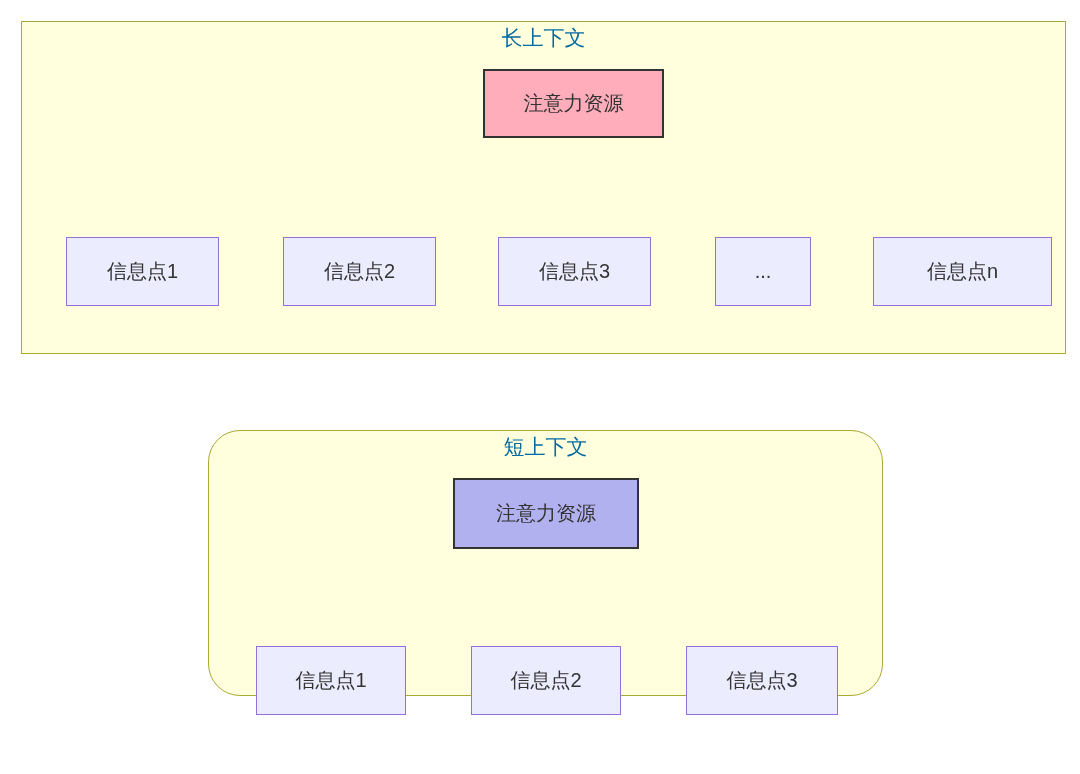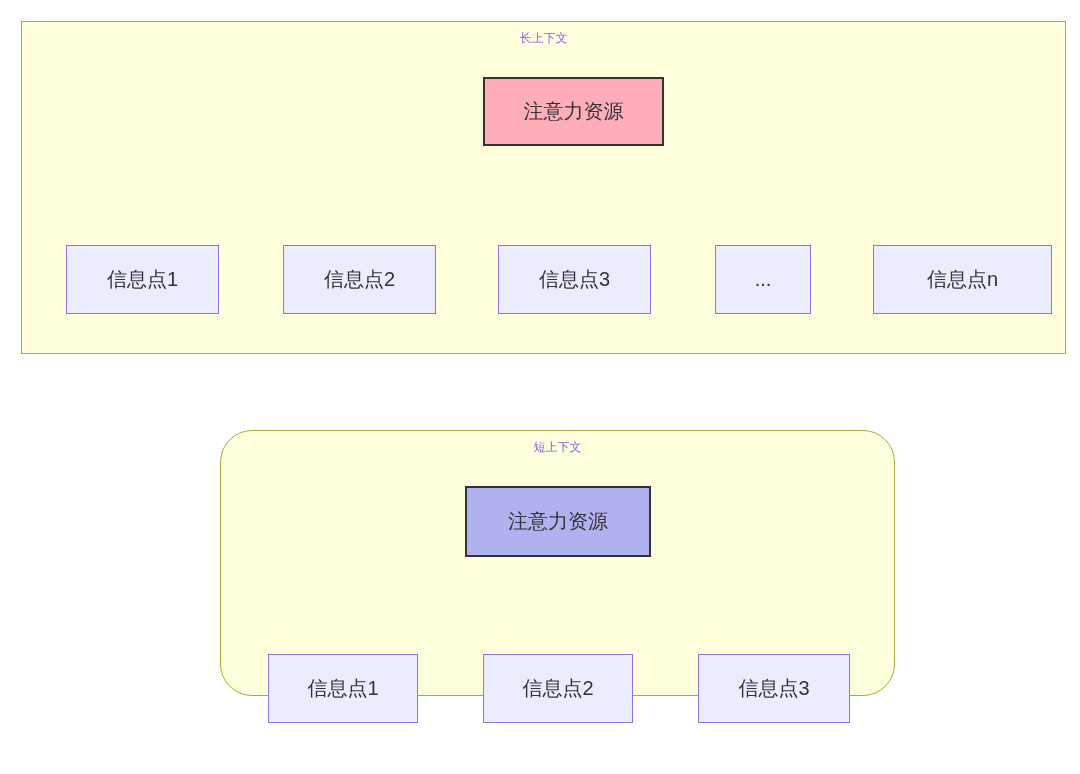--- a/index.html
+++ b/index.html
@@ -22,34 +22,33 @@
     position: absolute;
     background: #ffffde;
     border: 1.5px solid #aaaa33;
     box-sizing: border-box;
   }
   .subgraph-title {
     position: absolute;
     left: 0; right: 0;
     top: 5px;
     text-align: center;
-    font-size: 12px;
+    font-size: 21px;
     line-height: 22px;
-    color: #8b5cf6;
+    color: #0369a1;
   }
   .node {
     position: absolute;
     box-sizing: border-box;
     display: flex;
     align-items: center;
     justify-content: center;
     font-size: 20px;
     color: #333333;
     text-align: center;
-    margin-top: 8px;
   }
   .node.target {
     background: #ececff;
     border: 1.4px solid #9370db;
   }
   .node.source {
     border: 2.6px solid #333333;
   }
   .node.source.pink   { background: #ffadbb; }
   .node.source.purple { background: #b1b1ef; }
@@ -57,21 +56,21 @@
   
   .sg-long { left: 21px; top: 21px; width: 1045px; height: 333px; }
   .sg-long .source { left: 461px; top: 47px; width: 181px; height: 69px; }
   .sg-long .t0 { left:  44px; top: 215px; width: 153px; height: 69px; }
   .sg-long .t1 { left: 261px; top: 215px; width: 153px; height: 69px; }
   .sg-long .t2 { left: 476px; top: 215px; width: 153px; height: 69px; }
   .sg-long .t3 { left: 693px; top: 215px; width:  96px; height: 69px; }
   .sg-long .t4 { left: 851px; top: 215px; width: 179px; height: 69px; }
 
   
-  .sg-short { left: 220px; top: 430px; width: 675px; height: 266px; border-radius: 32px; }
+  .sg-short { left: 208px; top: 430px; width: 675px; height: 266px; border-radius: 32px; }
   .sg-short .source { left: 244px; top: 47px; width: 186px; height: 71px; }
   .sg-short .t0 { left:  47px; top: 215px; width: 150px; height: 69px; }
   .sg-short .t1 { left: 262px; top: 215px; width: 150px; height: 69px; }
   .sg-short .t2 { left: 477px; top: 215px; width: 152px; height: 69px; }
 </style>
 </head>
 <body>
 
 <div class="canvas">
 

